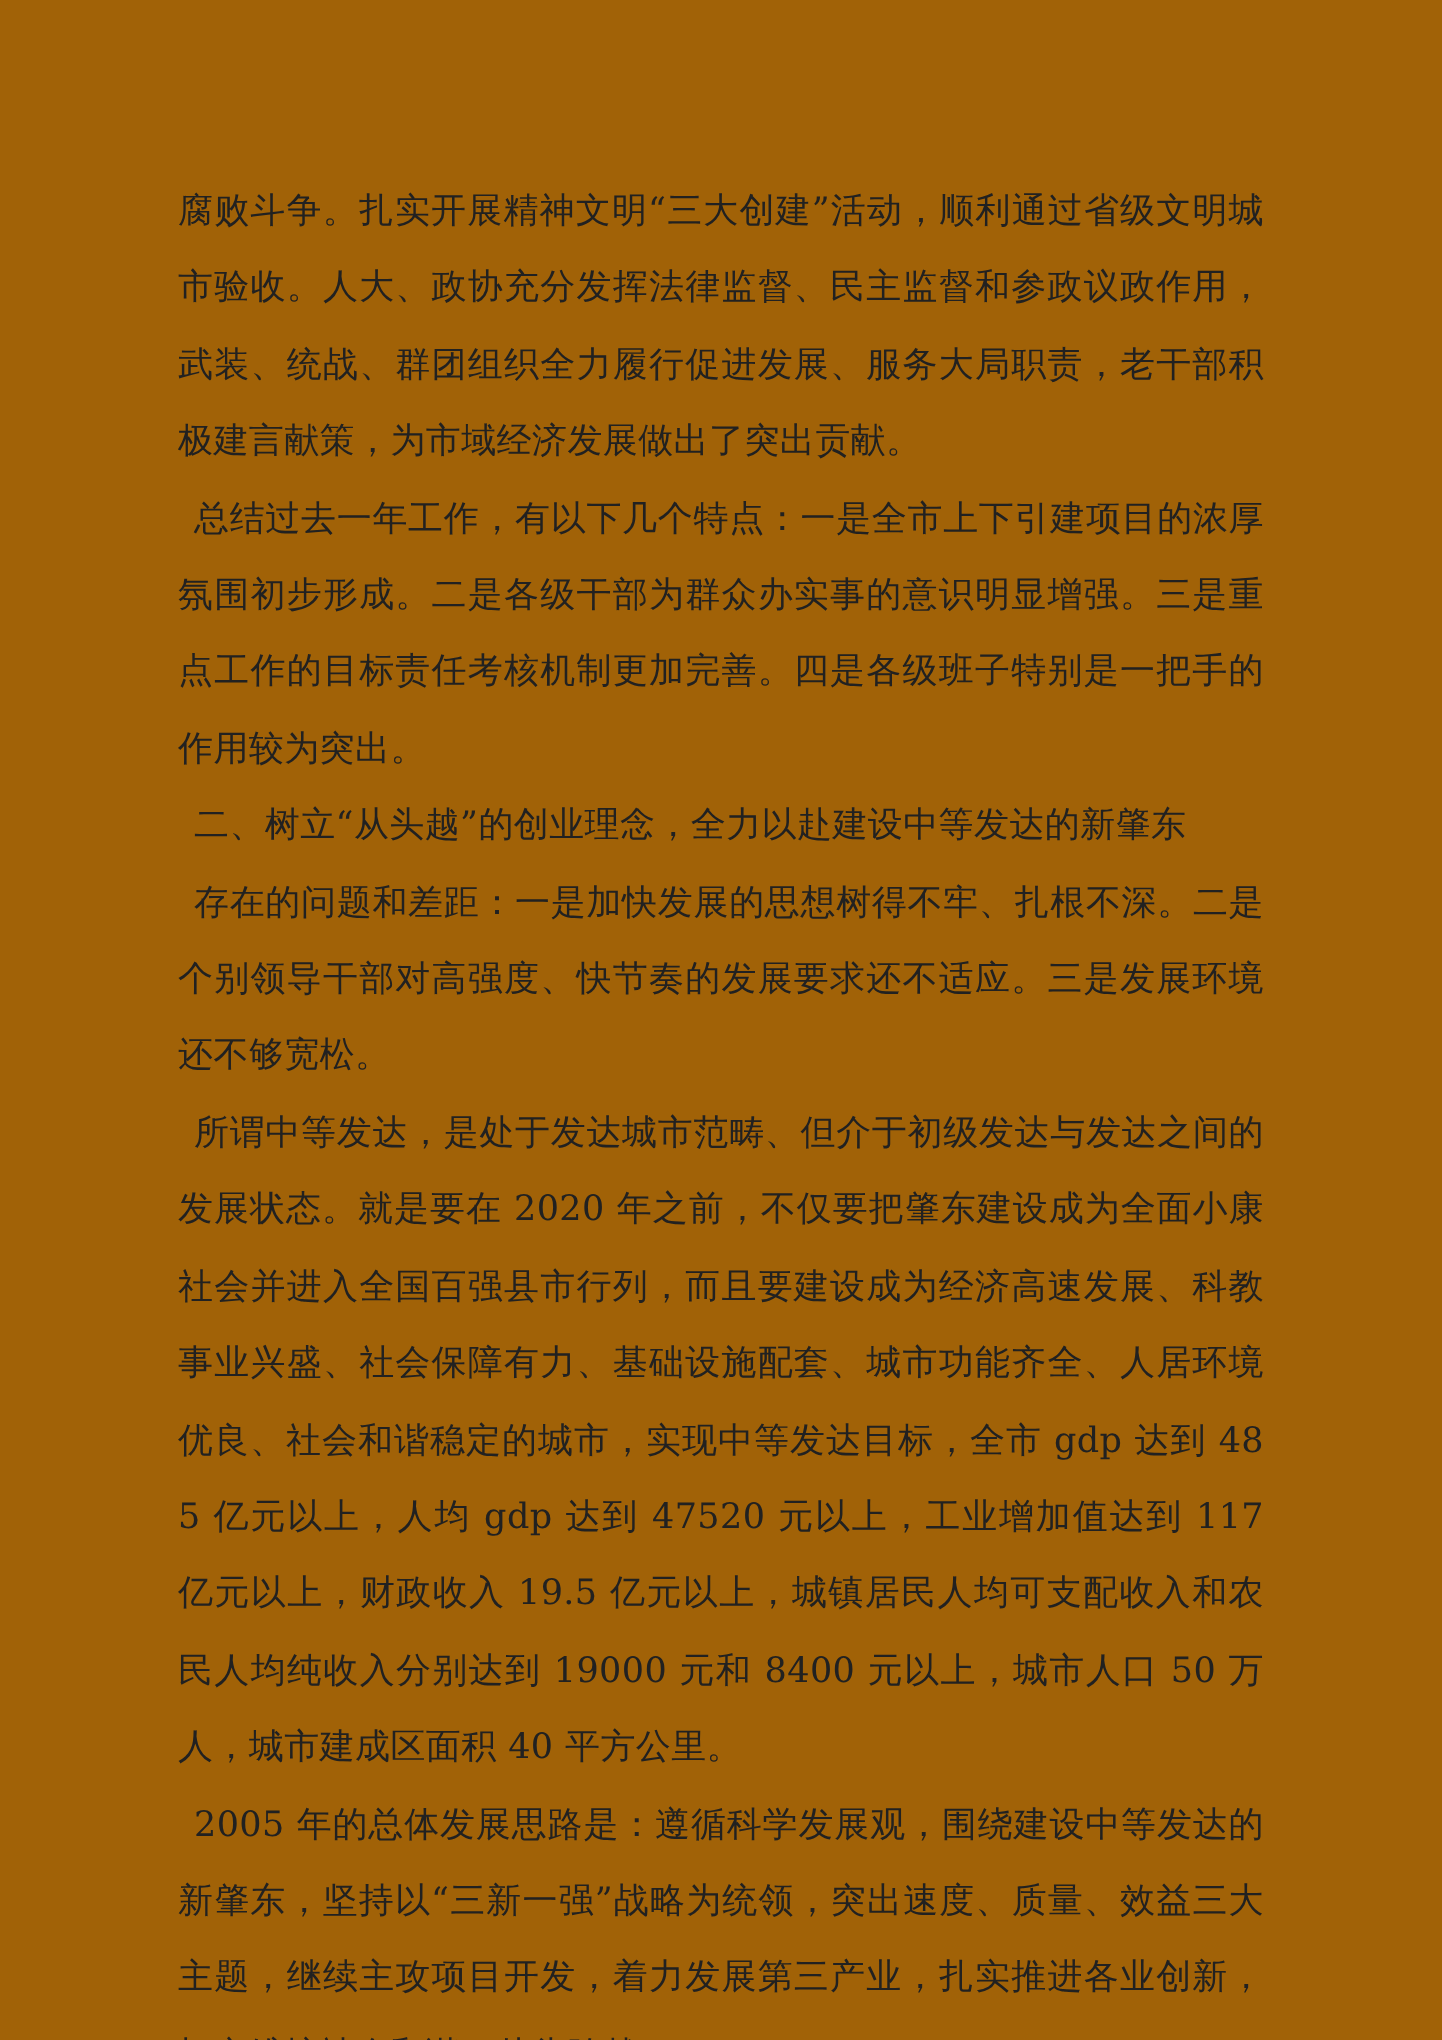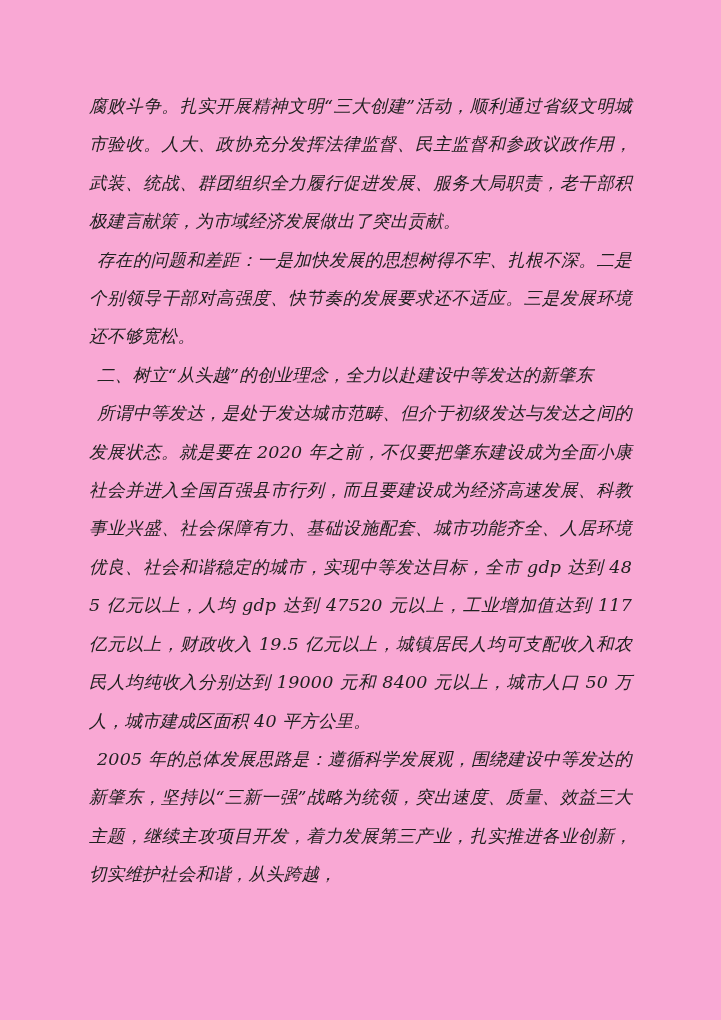--- a/index.html
+++ b/index.html
@@ -10,23 +10,22 @@
   body {
     width: 721px;
     height: 1020px;
     overflow: hidden;
     font-family: "DejaVu Serif", "Liberation Serif", serif;
   }
   .page {
     position: relative;
     width: 721px;
     height: 1020px;
-    background: #f9a8d4;
+    background: #a16207;
     overflow: hidden;
-    font-style: italic;
   }
   .doc-body {
     position: absolute;
     top: 87px;
     left: 89px;
     width: 543px;
     color: #212121;
     font-size: 17.5px;
     line-height: 38.4px;
     text-align: justify;
@@ -40,18 +39,19 @@
   .doc-body p.indent {
     text-indent: 8px;
   }
 </style>
 </head>
 <body>
 
 <div class="page">
   <div class="doc-body">
     <p>腐败斗争。扎实开展精神文明“三大创建”活动，顺利通过省级文明城市验收。人大、政协充分发挥法律监督、民主监督和参政议政作用，武装、统战、群团组织全力履行促进发展、服务大局职责，老干部积极建言献策，为市域经济发展做出了突出贡献。</p>
+    <p class="indent">总结过去一年工作，有以下几个特点：一是全市上下引建项目的浓厚氛围初步形成。二是各级干部为群众办实事的意识明显增强。三是重点工作的目标责任考核机制更加完善。四是各级班子特别是一把手的作用较为突出。</p>
+    <p class="indent">二、树立“从头越”的创业理念，全力以赴建设中等发达的新肇东</p>
     <p class="indent">存在的问题和差距：一是加快发展的思想树得不牢、扎根不深。二是个别领导干部对高强度、快节奏的发展要求还不适应。三是发展环境还不够宽松。</p>
-    <p class="indent">二、树立“从头越”的创业理念，全力以赴建设中等发达的新肇东</p>
     <p class="indent">所谓中等发达，是处于发达城市范畴、但介于初级发达与发达之间的发展状态。就是要在 2020 年之前，不仅要把肇东建设成为全面小康社会并进入全国百强县市行列，而且要建设成为经济高速发展、科教事业兴盛、社会保障有力、基础设施配套、城市功能齐全、人居环境优良、社会和谐稳定的城市，实现中等发达目标，全市 gdp 达到 485 亿元以上，人均 gdp 达到 47520 元以上，工业增加值达到 117 亿元以上，财政收入 19.5 亿元以上，城镇居民人均可支配收入和农民人均纯收入分别达到 19000 元和 8400 元以上，城市人口 50 万人，城市建成区面积 40 平方公里。</p>
     <p class="indent">2005 年的总体发展思路是：遵循科学发展观，围绕建设中等发达的新肇东，坚持以“三新一强”战略为统领，突出速度、质量、效益三大主题，继续主攻项目开发，着力发展第三产业，扎实推进各业创新，切实维护社会和谐，从头跨越，</p>
   </div>
 </div>
 
 </body></html>

